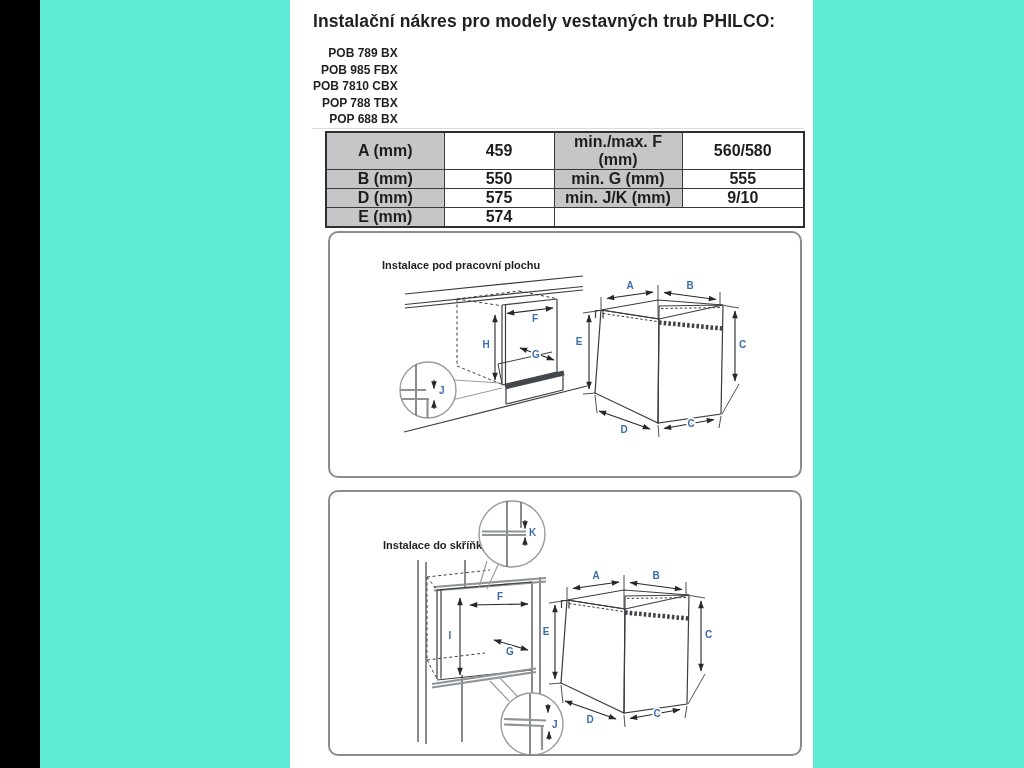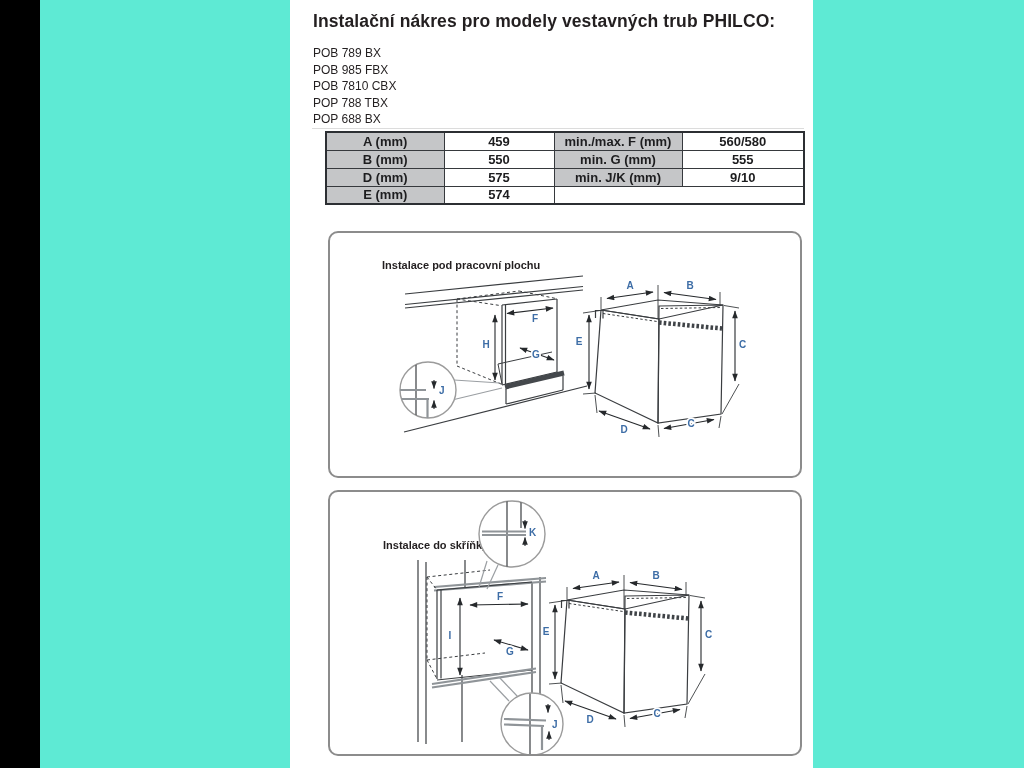--- a/index.html
+++ b/index.html
@@ -1,24 +1,24 @@
 <!DOCTYPE html>
 <html><head>
 <meta charset="utf-8">
 <style>
   html,body{margin:0;padding:0;background:#000;}
   *{box-sizing:border-box;}
   .stage{position:relative;width:1024px;height:768px;background:#5eead4;overflow:hidden;
          font-family:"Liberation Sans",sans-serif;color:#231f20;margin-left:40px;}
   .page{position:absolute;left:250px;top:0;width:523px;height:768px;background:#fff;}
   .title{position:absolute;left:23px;top:11px;font-size:17.5px;font-weight:700;letter-spacing:.1px;}
-  .models{position:absolute;left:23px;top:45px;font-size:12px;font-weight:400;line-height:16.6px;}
+  .models{position:absolute;left:23px;top:45px;font-size:12px;font-weight:700;line-height:16.6px;text-align:right;}
   .hairline{position:absolute;left:22px;top:128px;width:492px;height:1px;background:#dcdcdc;}
   table.dims{position:absolute;left:35px;top:131px;width:478px;border-collapse:collapse;
-             table-layout:fixed;font-size:13px;font-weight:700;color:#1d1d1f;border-radius:15px;}
+             table-layout:fixed;font-size:16px;font-weight:700;color:#1d1d1f;border-radius:15px;}
   table.dims td{border:1.5px solid #36393d;height:18px;text-align:center;vertical-align:middle;padding:0;}
   table.dims{border:2px solid #2c2f33;}
   td.hd{background:#c5c6c8;}
   td.val{background:#fff;}
   .diagram-box{position:absolute;left:38px;width:474px;background:#fff;
                border:2px solid #8c8c8c;border-radius:10px;}
   #box1{top:231px;height:247px;padding-left:44px;}
   #box2{top:490px;height:266px;}
   .diagram-box svg{position:absolute;left:0;top:0;}
   .caption{position:absolute;font-size:11px;font-weight:700;color:#231f20;white-space:nowrap;}

